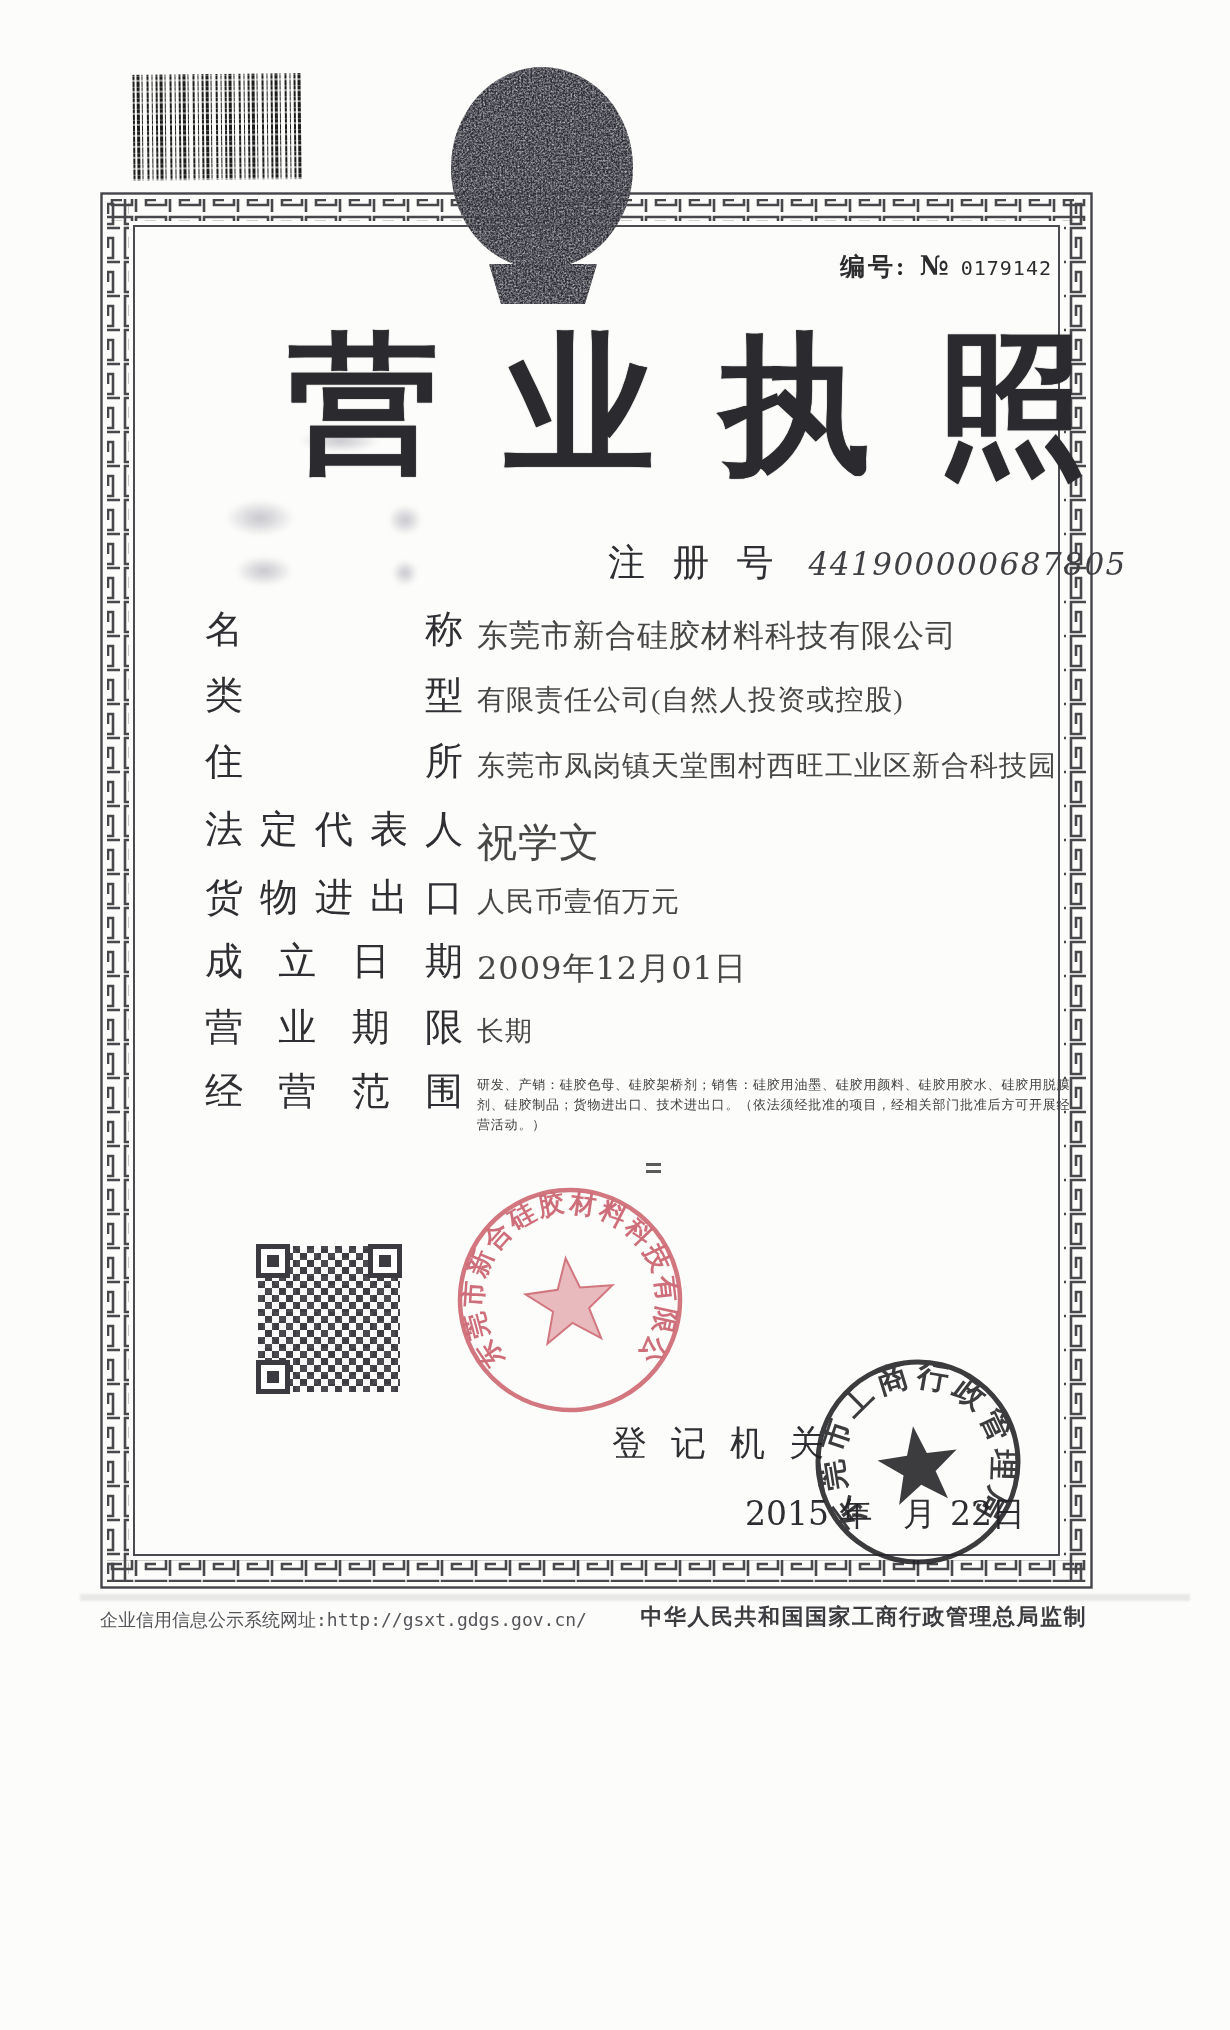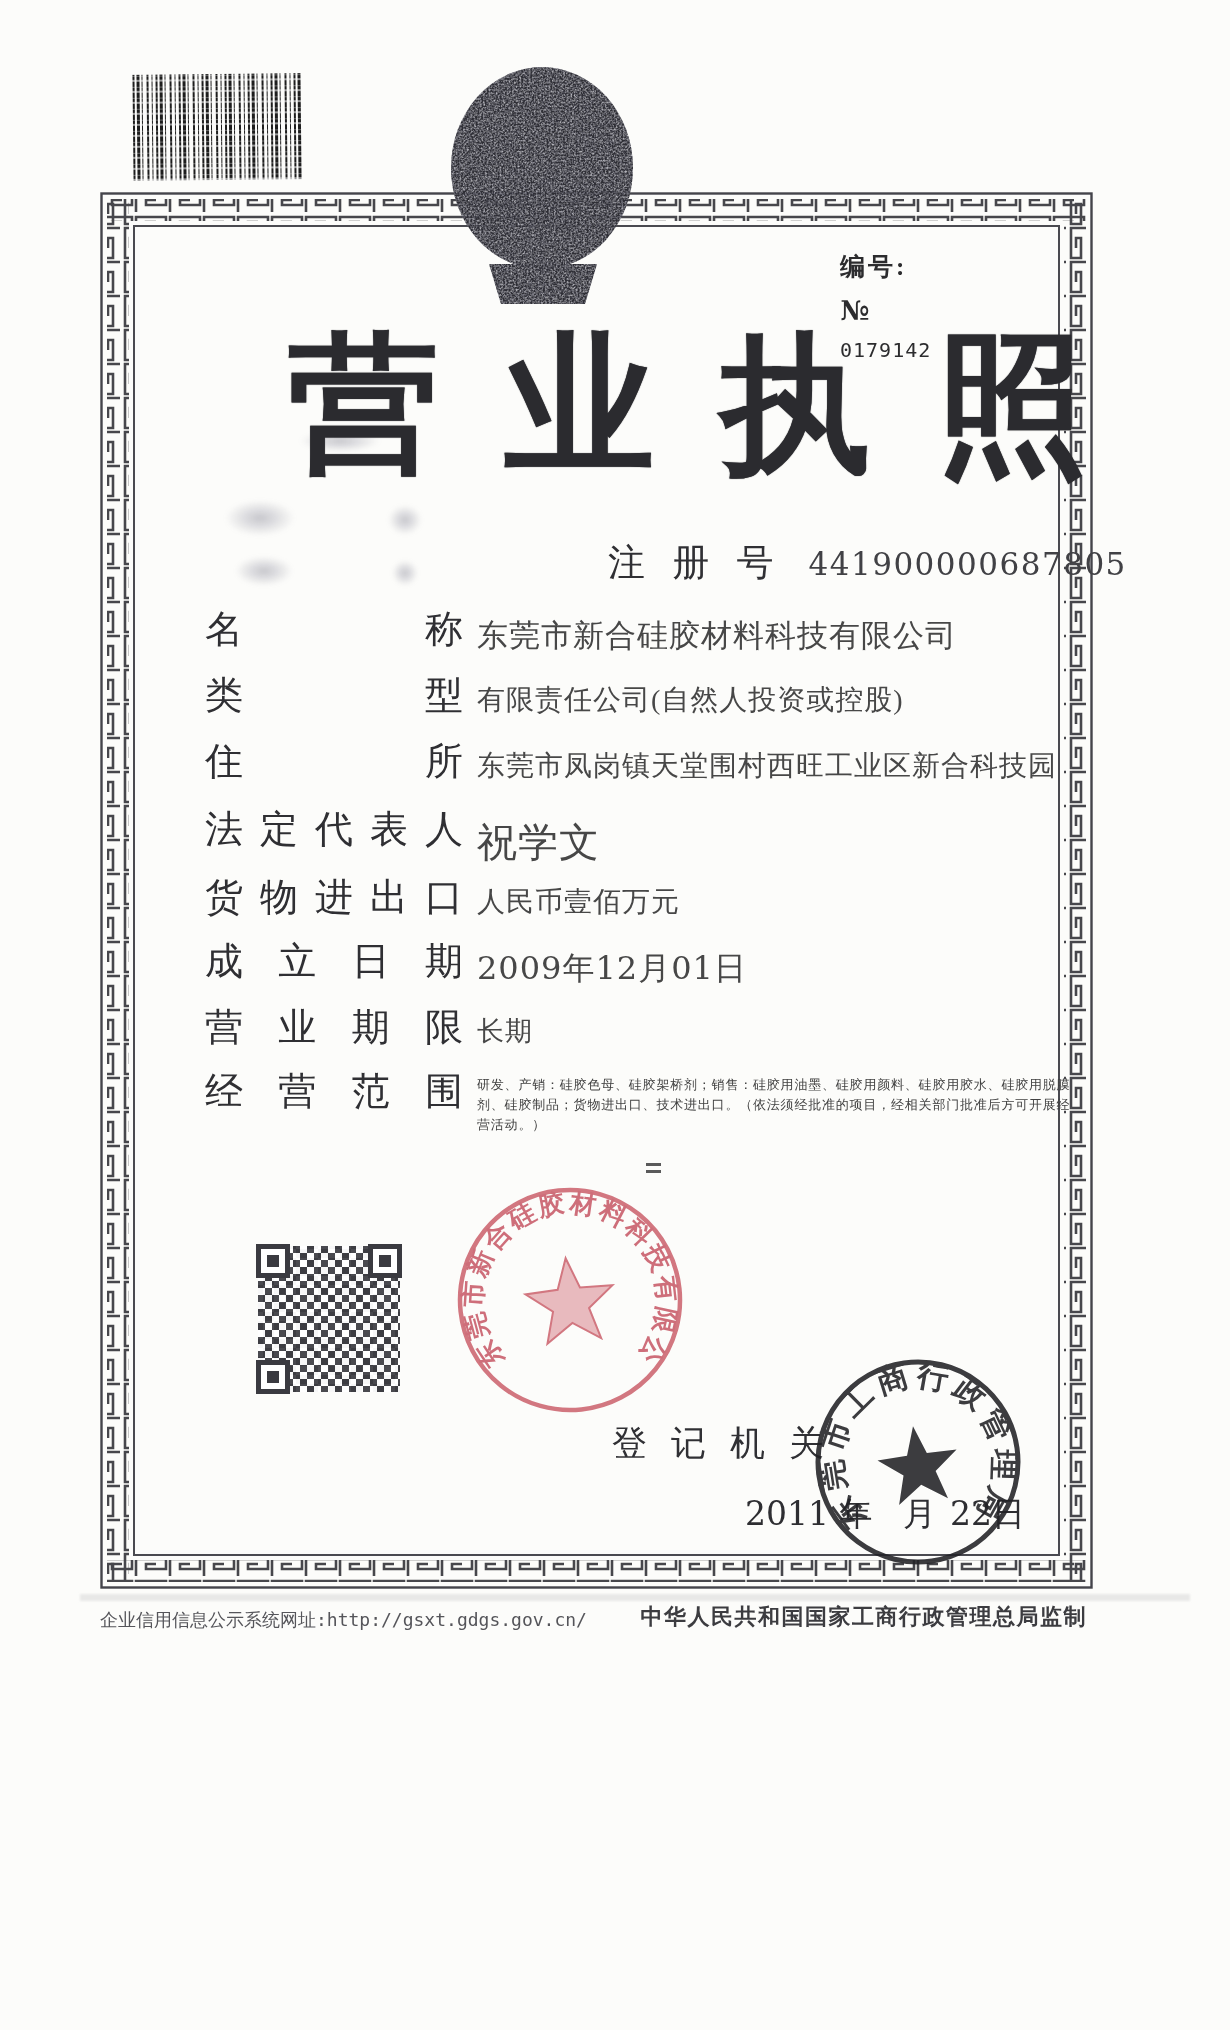--- a/index.html
+++ b/index.html
@@ -17,35 +17,35 @@
       repeating-linear-gradient(0deg, rgba(255,255,255,.55) 0 2px, rgba(255,255,255,0) 2px 5px, rgba(255,255,255,.35) 5px 6px, rgba(255,255,255,0) 6px 11px),
       repeating-linear-gradient(90deg,#181818 0 2px, rgba(255,255,255,0) 2px 4px, #181818 4px 7px, rgba(255,255,255,0) 7px 9px, #181818 9px 10px, rgba(255,255,255,0) 10px 14px, #181818 14px 16px, rgba(255,255,255,0) 16px 19px, #181818 19px 20px, rgba(255,255,255,0) 20px 23px);
     transform:rotate(-.6deg);
     filter:blur(.4px) contrast(.95);
   }
   
   .frame{left:100px;top:192px;z-index:1;}
   
   .emblem{left:449px;top:64px;z-index:4;}
   
-  .serial{left:840px;top:250px;z-index:5;display:flex;align-items:baseline;gap:12px;color:#2c2c2e;flex-direction:column;}
+  .serial{left:840px;top:250px;z-index:5;display:flex;align-items:baseline;gap:12px;color:#2c2c2e;}
   .serial .lab{font-size:25px;letter-spacing:3px;font-weight:600;}
   .serial .pre{font-size:27px;font-weight:700;font-family:"DejaVu Serif",serif;}
   .serial .num{font-size:20px;font-family:"DejaVu Sans Mono",monospace;letter-spacing:1px;}
   
   .title{
     left:100px;top:326px;width:1175px;z-index:5;text-align:center;
     font-family:"Liberation Sans",sans-serif;font-weight:900;
     font-size:150px;line-height:1.05;letter-spacing:66px;text-indent:66px;
     color:#2b2b2f;text-shadow:0 0 1px #2b2b2f;
   }
   
   .regno{left:608px;top:538px;z-index:5;display:flex;align-items:baseline;}
   .regno .lab{font-size:37px;letter-spacing:9px;color:#303034;}
-  .regno .val{font-size:31px;margin-left:26px;color:#414145;letter-spacing:1.5px;font-family:"DejaVu Serif",serif;}
+  .regno .val{font-size:31px;margin-left:26px;color:#414145;letter-spacing:1.5px;font-family:"DejaVu Serif",serif;font-style:italic;}
   
   .row{position:absolute;left:205px;width:870px;display:flex;align-items:flex-start;z-index:5;}
   .flabel{
     width:258px;flex:0 0 258px;font-size:38px;line-height:1.15;color:#2f2f33;
     text-align:justify;text-align-last:justify;text-justify:inter-character;
   }
   .fvalue{margin-left:14px;padding-top:7px;font-size:30px;color:#474747;letter-spacing:1px;}
   .v-name{font-size:31px;}
   .v-type{font-size:28px;}
   .v-addr{font-size:28px;}
@@ -201,21 +201,21 @@
     <path id="arcC" d="M48.7,172.2 A88,88 0 1 1 187.3,172.2" fill="none"></path>
   </defs>
   <circle cx="118" cy="118" r="110" fill="none" stroke="#c95a66" stroke-width="4.5"></circle>
   <polygon points="118,76 129.2,106.6 161.7,107.8 136.1,127.9 145,159.2 118,141 91,159.2 99.9,127.9 74.3,107.8 106.8,106.6" fill="#cf6a75" fill-opacity=".55" stroke="#c95a66" stroke-width="2"></polygon>
   <text font-size="26" fill="#c4505e" font-weight="600" letter-spacing="1">
     <textPath href="#arcC" startOffset="2" textLength="432">东莞市新合硅胶材料科技有限公司</textPath>
   </text>
 </svg>
 
 <div class="abs authority">登记机关</div>
-<span class="abs dseg d1">2011 年</span>
+<span class="abs dseg d1">2015 年</span>
 <span class="abs dseg d2">月</span>
 <span class="abs dseg d3">22日</span>
 
 <svg class="abs seal-black" width="216" height="216" viewBox="0 0 216 216">
   <defs>
     <path id="arcR" d="M49.8,156.9 A76,76 0 1 1 166.2,156.9" fill="none"></path>
   </defs>
   <circle cx="108" cy="108" r="100" fill="none" stroke="#222226" stroke-width="5"></circle>
   <polygon points="108,72 118,100.2 147.9,101 124.2,119.3 132.7,148 108,131 83.3,148 91.8,119.3 68.1,101 98,100.2" fill="#222226"></polygon>
   <text font-size="31" fill="#222226" font-weight="700">

